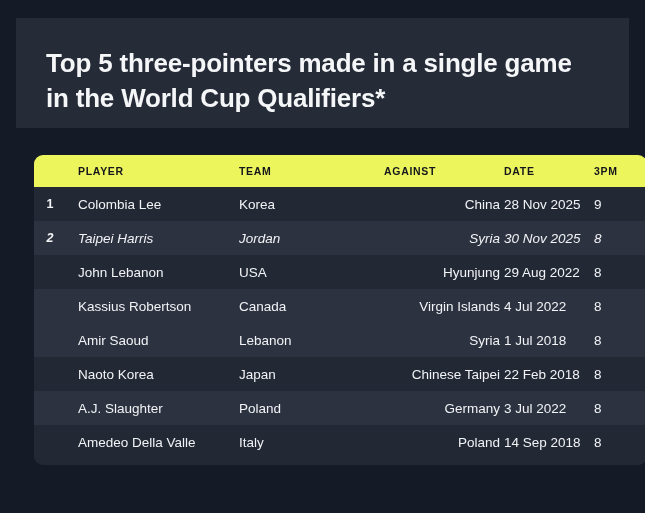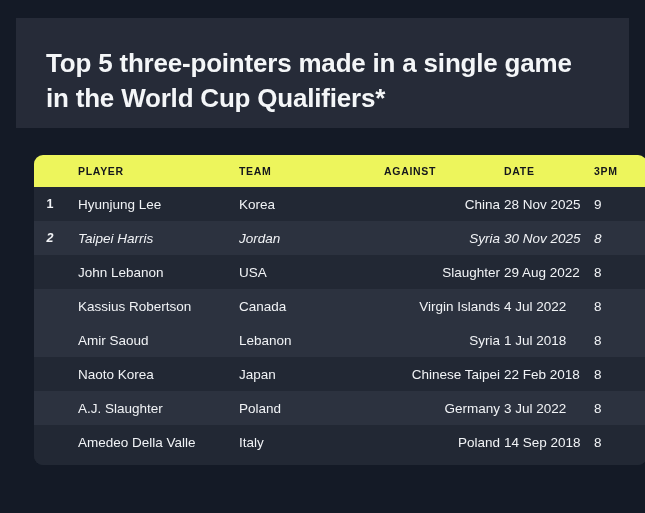--- a/index.html
+++ b/index.html
@@ -138,39 +138,39 @@
           <th class="h-player">PLAYER</th>
           <th class="h-team">TEAM</th>
           <th class="h-against">AGAINST</th>
           <th class="h-date">DATE</th>
           <th class="h-3pm">3PM</th>
         </tr>
       </thead>
       <tbody>
         <tr class="odd">
           <td class="d-rank">1</td>
-          <td class="d-player">Hyunjung Lee</td>
+          <td class="d-player">Colombia Lee</td>
           <td class="d-team">Korea</td>
           <td class="d-against">China</td>
           <td class="d-date">28 Nov 2025</td>
           <td class="d-3pm">9</td>
         </tr>
         <tr class="even italic-row">
           <td class="d-rank">2</td>
           <td class="d-player">Taipei Harris</td>
           <td class="d-team">Jordan</td>
           <td class="d-against">Syria</td>
           <td class="d-date">30 Nov 2025</td>
           <td class="d-3pm">8</td>
         </tr>
         <tr class="odd">
           <td class="d-rank"></td>
           <td class="d-player">John Lebanon</td>
           <td class="d-team">USA</td>
-          <td class="d-against">Slaughter</td>
+          <td class="d-against">Hyunjung</td>
           <td class="d-date">29 Aug 2022</td>
           <td class="d-3pm">8</td>
         </tr>
         <tr class="even">
           <td class="d-rank"></td>
           <td class="d-player">Kassius Robertson</td>
           <td class="d-team">Canada</td>
           <td class="d-against">Virgin Islands</td>
           <td class="d-date">4 Jul 2022</td>
           <td class="d-3pm">8</td>

